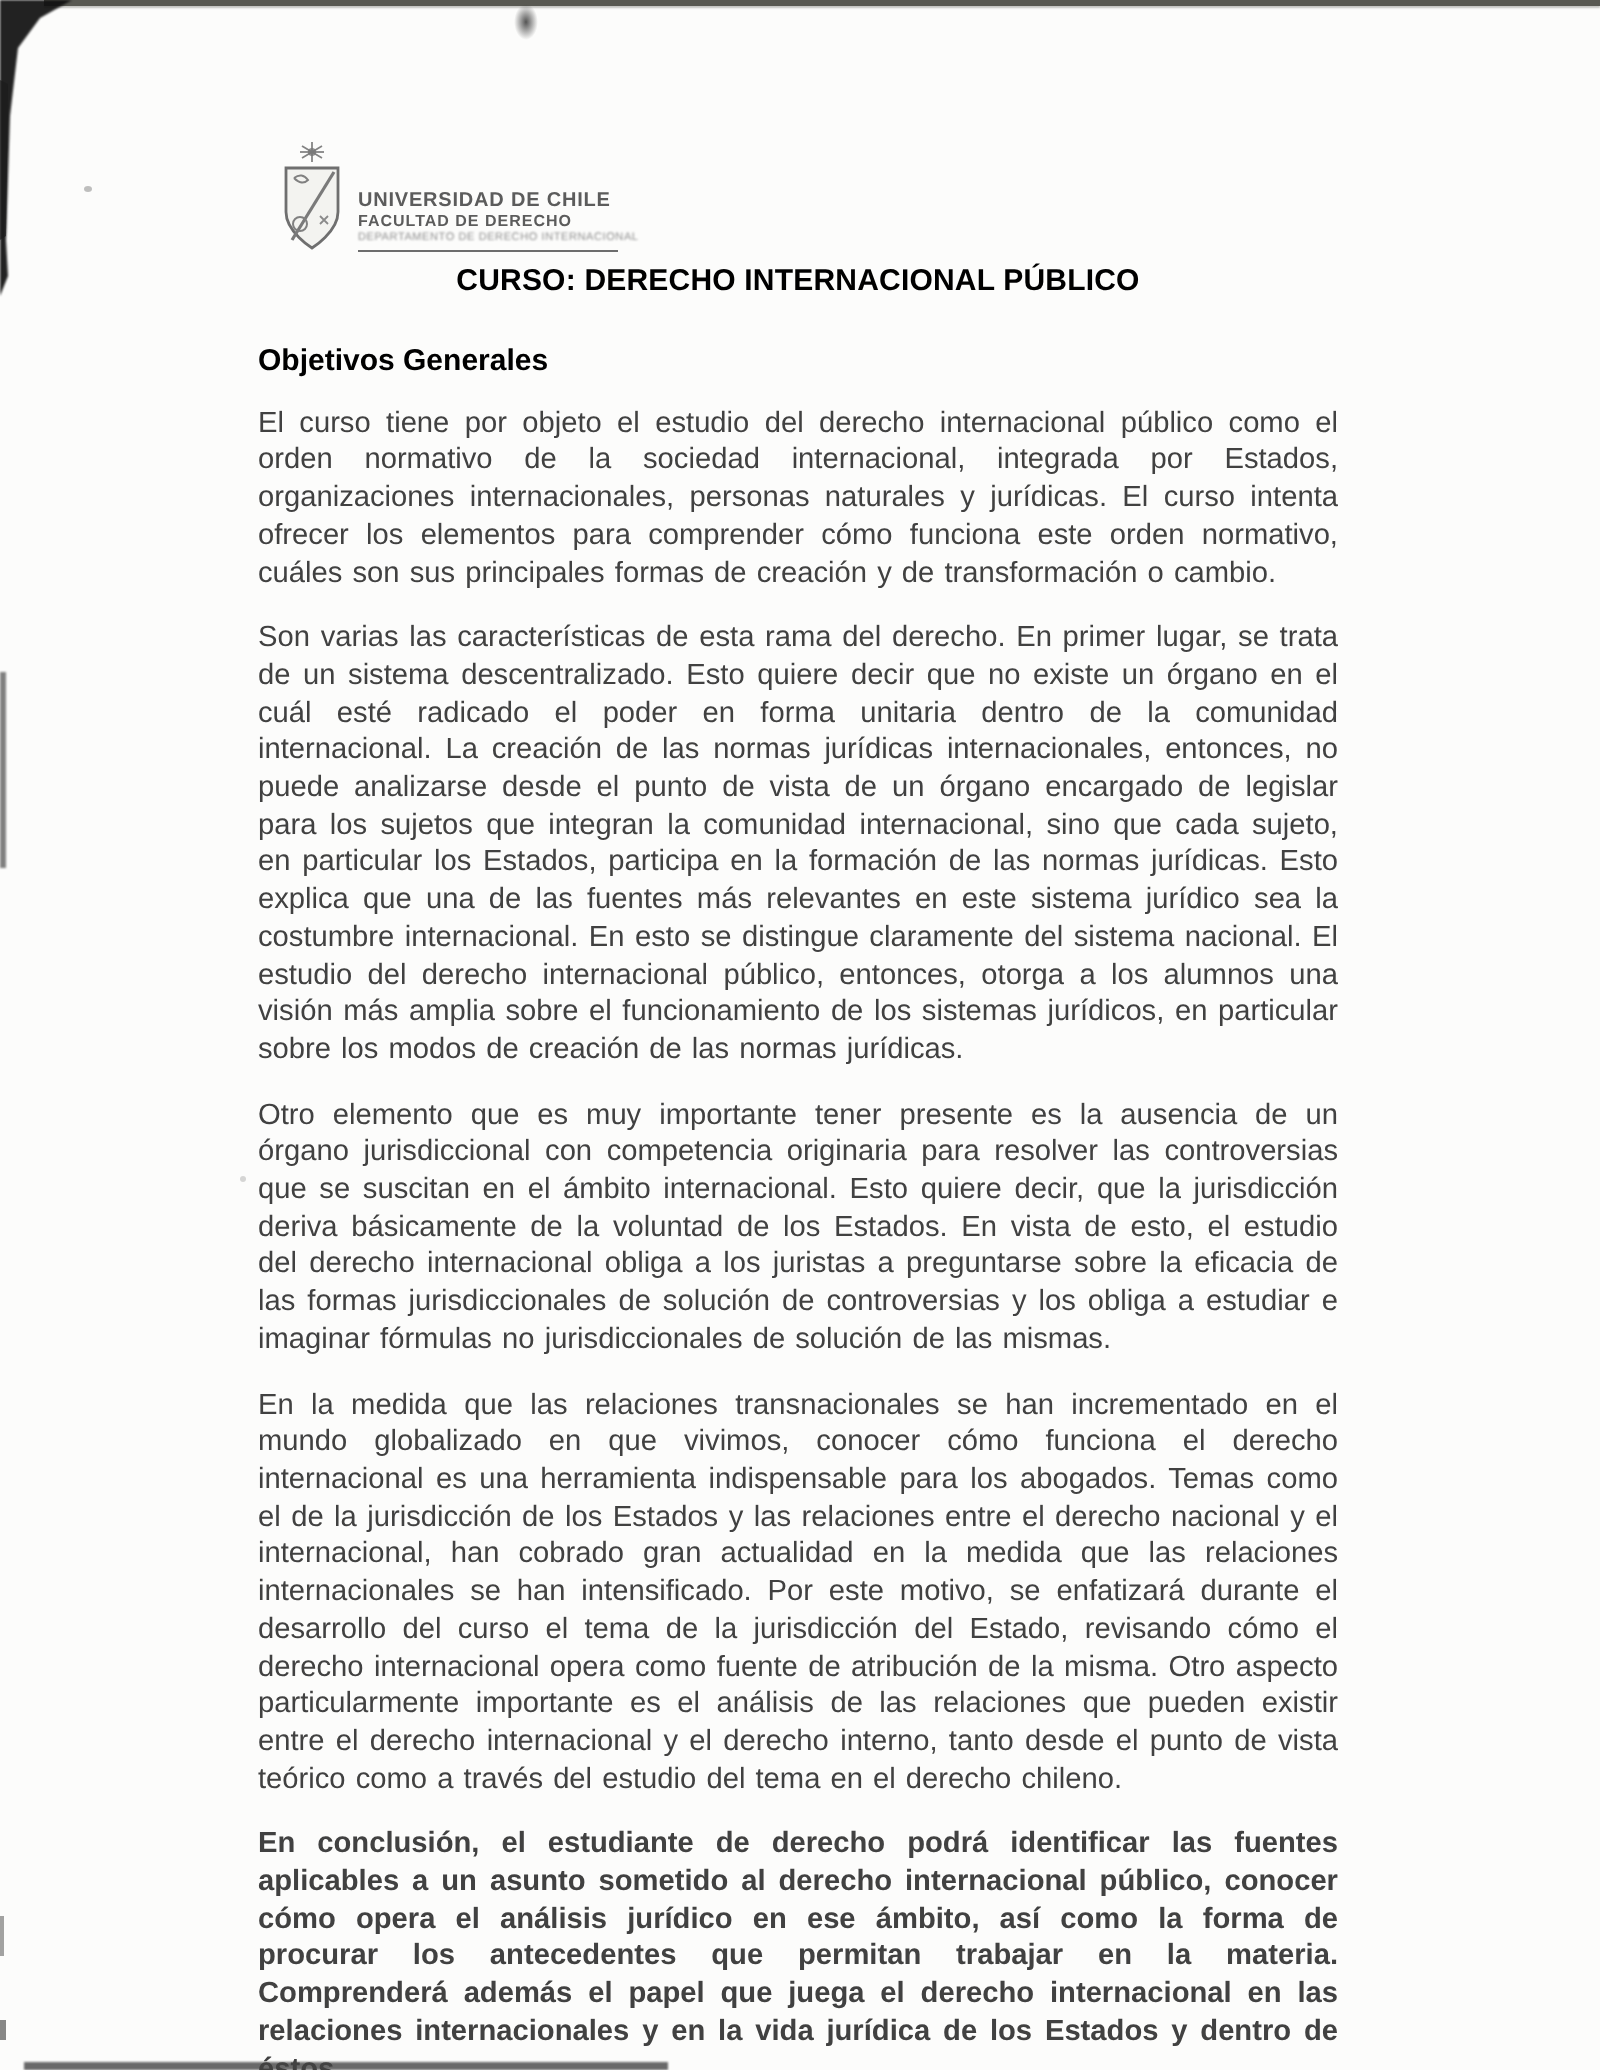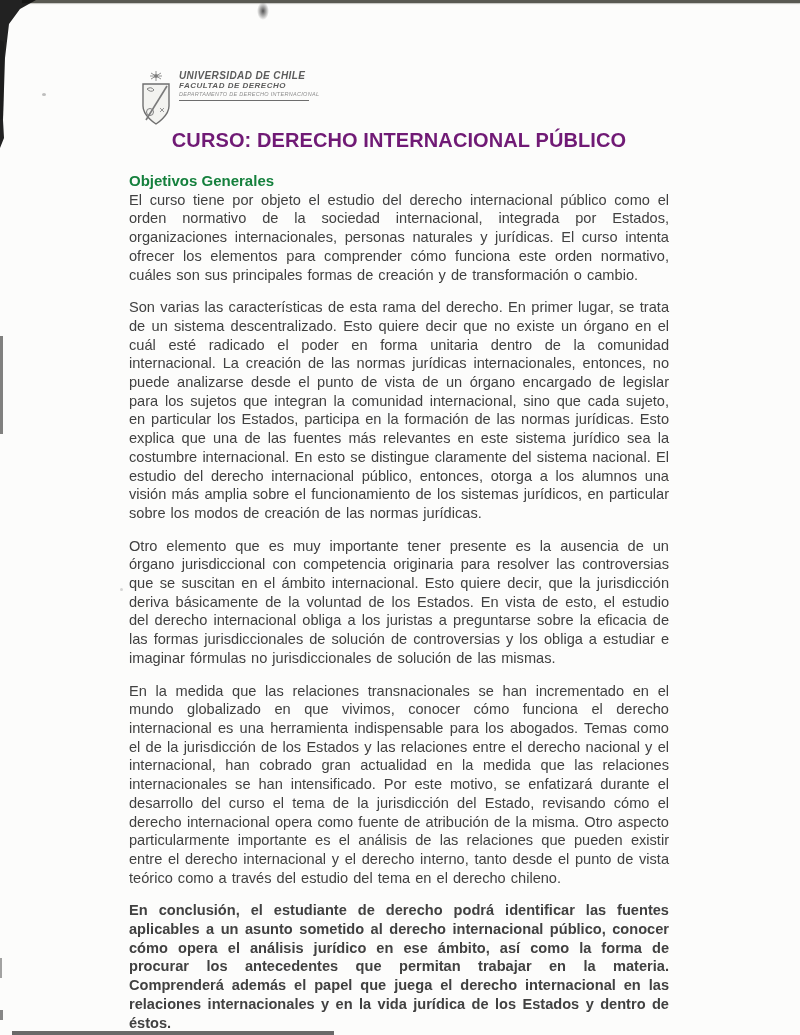--- a/index.html
+++ b/index.html
@@ -20,38 +20,38 @@
   .left-streak{top:336px;left:0;width:3px;height:98px;background:#2e2e2e;opacity:.6;filter:blur(.4px);}
   .left-speck-a{top:958px;left:0;width:2px;height:20px;background:#4a4a4a;opacity:.5;filter:blur(.3px);}
   .left-speck-b{top:1010px;left:0;width:3px;height:10px;background:#3a3a3a;opacity:.6;filter:blur(.3px);}
   .margin-speck{top:93px;left:42px;width:4px;height:3px;background:#8a8a8a;border-radius:50%;opacity:.55;}
   .mid-speck{top:588px;left:120px;width:3px;height:3px;background:#9a9a9a;border-radius:50%;opacity:.4;}
   .bottom-bar{bottom:0;left:12px;width:322px;height:4px;background:#454545;opacity:.8;filter:blur(.4px);}
 
   
   .letterhead{position:absolute;top:70px;left:140px;display:flex;align-items:flex-start;}
   .crest{width:32px;height:56px;flex:0 0 auto;}
-  .letterhead-text{margin-left:7px;margin-top:0;color:#5c5c5c;font-style:italic;}
+  .letterhead-text{margin-left:7px;margin-top:25px;color:#5c5c5c;}
   .lh-line1{font-size:10px;font-weight:600;letter-spacing:.4px;line-height:11px;}
   .lh-line2{font-size:8px;font-weight:700;letter-spacing:.5px;line-height:10px;}
   .lh-line3{font-size:5.5px;letter-spacing:.3px;line-height:7px;color:#8d8d8d;filter:blur(.4px);}
   .lh-rule{width:130px;border:0;border-top:1.4px solid #6d6d6d;margin:2px 0 0 0;}
 
   
   .content{position:absolute;top:131px;left:129px;width:540px;color:#414141;}
   .course-title{
-    text-align:center;font-weight:700;font-size:20px;line-height:19px;
-    color:#701a75;margin:0 0 22px 0;letter-spacing:.1px;
+    text-align:center;font-weight:700;font-size:15px;line-height:19px;
+    color:#000000;margin:0 0 22px 0;letter-spacing:.1px;
   }
   .section-heading{
-    font-weight:700;font-size:15px;line-height:18.7px;color:#15803d;margin:0;
+    font-weight:700;font-size:15px;line-height:18.7px;color:#000000;margin:0;
   }
   .para{
     font-size:14.6px;line-height:18.7px;text-align:justify;
-    margin:0 0 14px 0;word-spacing:1px;
+    margin:12px 0 14px 0;word-spacing:1px;
   }
   .para:last-child{margin-bottom:0;font-weight:bold;}
 </style>
 </head>
 <body>
 
 <div class="page">
 
   <div class="artifact top-edge-line"></div>
   <svg class="artifact corner-blob" viewBox="0 0 40 150">

